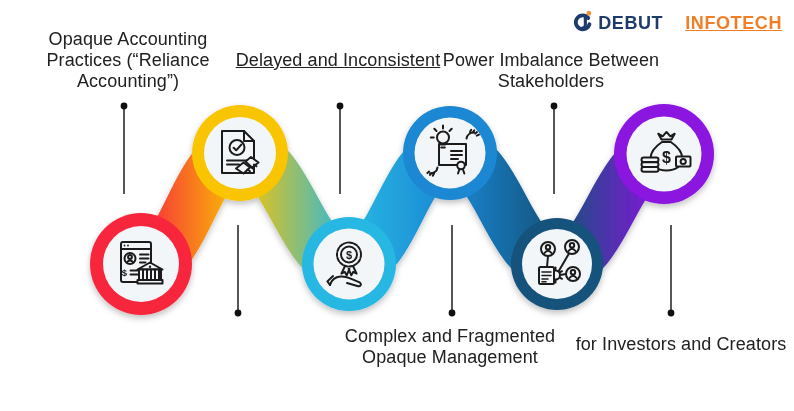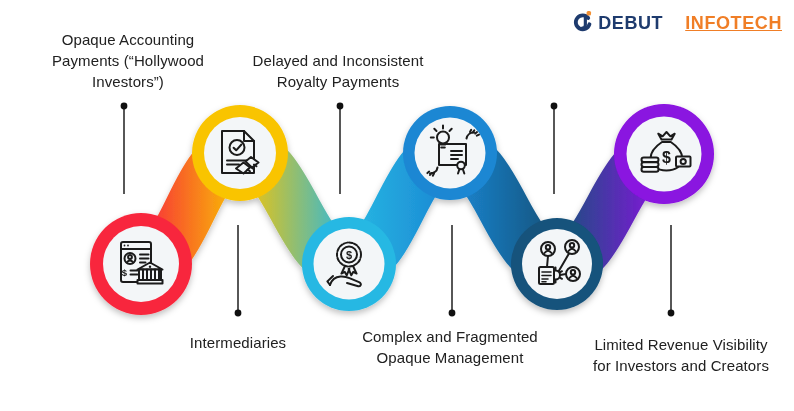--- a/index.html
+++ b/index.html
@@ -5,21 +5,21 @@
   html,body{margin:0;padding:0;}
   body{
     width:794px;height:411px;position:relative;overflow:hidden;
     background:#ffffff;
     font-family:"Liberation Sans","DejaVu Sans",sans-serif;
   }
   .stage{position:absolute;inset:0;}
   svg.diagram{position:absolute;left:0;top:0;}
   .step-label{
     position:absolute;text-align:center;color:#212121;
-    font-size:15px;line-height:21px;font-weight:500;letter-spacing:.1px;
+    font-size:18px;line-height:21px;font-weight:500;letter-spacing:.1px;
   }
   .step-label span{display:block;white-space:nowrap;}
   .logo{
     position:absolute;top:10px;right:12px;display:flex;align-items:center;gap:6px;
   }
   .logo-words{display:flex;gap:22px;align-items:baseline;font-weight:700;font-size:18px;letter-spacing:.6px;}
   .logo-word1{color:#1E3B6E;}
   .logo-word2{color:#F07E26;text-decoration:underline;}
 </style>
 </head>
@@ -170,41 +170,42 @@
     <circle cx="49.2" cy="37.5" r="2.6"></circle>
     <text x="32.4" y="38.5" font-size="16" font-weight="bold" fill="#1b1b1b" stroke="none" text-anchor="middle" font-family="'Liberation Sans',sans-serif">$</text>
     <rect x="7.5" y="33.5" width="17" height="4.6" rx="2.3" fill="#F3F6F8"></rect>
     <rect x="7.5" y="38.3" width="17" height="4.6" rx="2.3" fill="#F3F6F8"></rect>
     <rect x="7.5" y="43.1" width="17" height="4.6" rx="2.3" fill="#F3F6F8"></rect>
   </g>
 </svg>
 
 <div class="step-label" style="left:28px;top:29px;width:200px;">
   <span>Opaque Accounting</span>
-  <span>Payments (“Hollywood</span>
-  <span>Investors”)</span>
-</div>
-
-<div class="step-label" style="left:228px;top:50px;width:220px;">
+  <span>Practices (“Reliance</span>
+  <span>Accounting”)</span>
+</div>
+
+<div class="step-label" style="left:228px;top:50px;width:220px;text-decoration:underline;">
   <span>Delayed and Inconsistent</span>
-  <span>Royalty Payments</span>
-</div>
-
+</div>
+
+<div class="step-label" style="left:441px;top:50px;width:220px;">
+  <span>Power Imbalance Between</span>
+  <span>Stakeholders</span>
+</div>
 
 <div class="step-label" style="left:138px;top:332px;width:200px;">
-  <span>Intermediaries</span>
 </div>
 
 <div class="step-label" style="left:340px;top:326px;width:220px;">
   <span>Complex and Fragmented</span>
   <span>Opaque Management</span>
 </div>
 
 <div class="step-label" style="left:571px;top:334px;width:220px;">
-  <span>Limited Revenue Visibility</span>
   <span>for Investors and Creators</span>
 </div>
 
 <div class="logo">
   <svg width="19" height="26" viewBox="0 0 30 40">
     <path d="M24 12 A11 11 0 1 0 26 22" fill="none" stroke="#1E3B6E" stroke-width="6" stroke-linecap="round"></path>
     <path d="M19.5 12 V23 a5 5 0 0 1 -5 5" fill="none" stroke="#1E3B6E" stroke-width="5" stroke-linecap="round"></path>
     <rect x="21.5" y="1" width="7" height="7" rx="2.4" fill="#F29034"></rect>
   </svg>
   <div class="logo-words">

